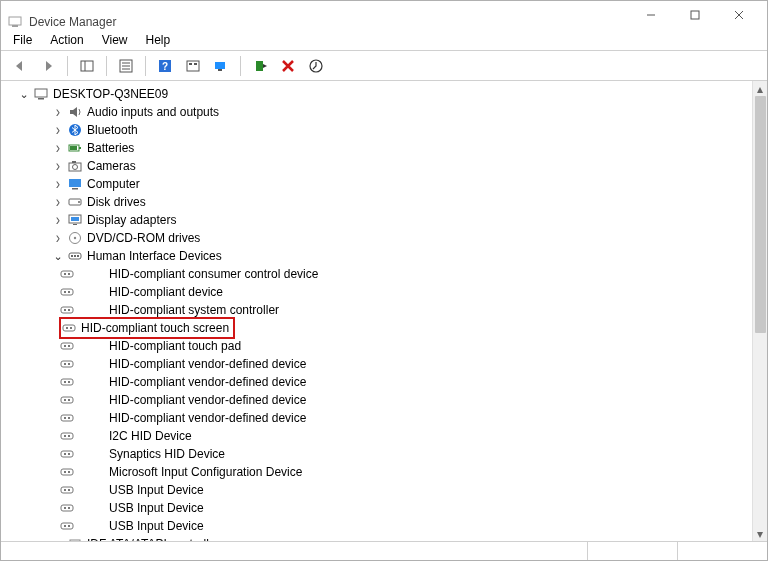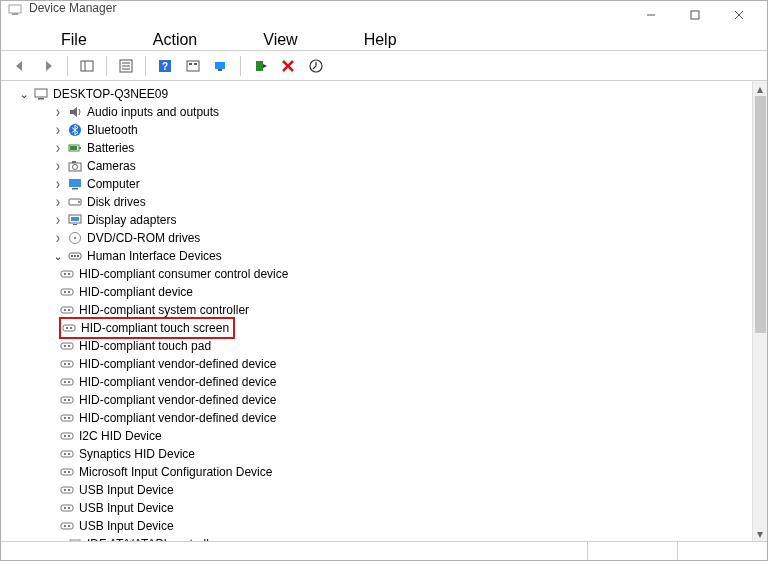--- a/index.html
+++ b/index.html
@@ -1,25 +1,25 @@
 <!DOCTYPE html>
 <html><head>
 <meta charset="utf-8">
 <style>
   * { box-sizing: border-box; }
   html, body { margin: 0; padding: 0; font-family: "Segoe UI", Tahoma, sans-serif; font-size: 12px; color: #000; background: #fff; }
   .window { width: 768px; height: 561px; border: 1px solid #b0b0b0; display: flex; flex-direction: column; background: #fff; }
-  .titlebar { height: 28px; display: flex; align-items: flex-start; padding: 0 6px; }
+  .titlebar { height: 28px; display: flex; align-items: flex-end; padding: 0 6px; }
   .titlebar .app-icon { width: 16px; height: 16px; margin-right: 6px; opacity: .7; }
   .titlebar .title { flex: 1; font-size: 12px; color: #444; }
   .tb-ctrls { display: flex; }
   .tb-ctrls .ctl { width: 44px; height: 28px; display: flex; align-items: center; justify-content: center; color: #555; }
   .tb-ctrls .ctl svg { width: 10px; height: 10px; stroke: #555; }
   .menubar { height: 22px; display: flex; align-items: center; gap: 14px; padding: 0 10px; border-bottom: 1px solid #d0d0d0; }
-  .menubar .mi { font-size: 16px; padding: 2px 2px; margin-left: 48px; }
+  .menubar .mi { font-size: 12px; padding: 2px 2px; }
   .toolbar { height: 30px; display: flex; align-items: center; gap: 6px; padding: 0 8px; border-bottom: 1px solid #d0d0d0; }
   .toolbar .sep { width: 1px; height: 20px; background: #ccc; margin: 0 2px; }
   .tbtn { width: 22px; height: 22px; display: flex; align-items: center; justify-content: center; border: 1px solid transparent; }
   .tbtn svg { width: 16px; height: 16px; }
   .content-wrap { flex: 1; display: flex; border-bottom: 1px solid #d0d0d0; overflow: hidden; }
   .tree { flex: 1; overflow: auto; position: relative; padding: 4px 0; }
   .scrollbar { width: 15px; background: #f0f0f0; display: flex; flex-direction: column; align-items: center; border-left: 1px solid #e0e0e0; }
   .scroll-up, .scroll-down { width: 15px; height: 15px; display: flex; align-items: center; justify-content: center; color: #666; }
   .scroll-thumb { width: 11px; background: #c7c7c7; border-radius: 1px; flex: .55; margin-top: 0; }
   .scroll-track-gap { flex: .45; }
@@ -28,21 +28,21 @@
   .status .cell:first-child { flex: 1; border-left: none; }
   .status .cell.b { width: 90px; }
 
   
   .row { display: flex; align-items: center; height: 18px; line-height: 18px; padding-left: 4px; white-space: nowrap; }
   .row .exp { width: 14px; height: 14px; display: inline-flex; align-items: center; justify-content: center; color: #555; margin-right: 2px; }
   .row .ico { width: 16px; height: 16px; display: inline-flex; align-items: center; justify-content: center; margin-right: 4px; }
   .row .lbl { }
   .ind1 { padding-left: 16px; }
   .ind2 { padding-left: 34px; margin-left: 16px; }
-  .ind3 { padding-left: 58px; }
+  .ind3 { padding-left: 58px; gap: 30px; }
   .highlight { border: 2px solid #d01616; display: inline-flex; align-items: center; padding-right: 4px; margin-top: -2px; margin-bottom: -2px; }
   .chev-r::before { content: "›"; font-size: 13px; color: #606060; display: inline-block; transform: scaleY(1.3); }
   .chev-d::before { content: "⌄"; font-size: 11px; color: #303030; }
 </style>
 </head>
 <body>
 
 <div class="window">
 
   <div class="titlebar">

